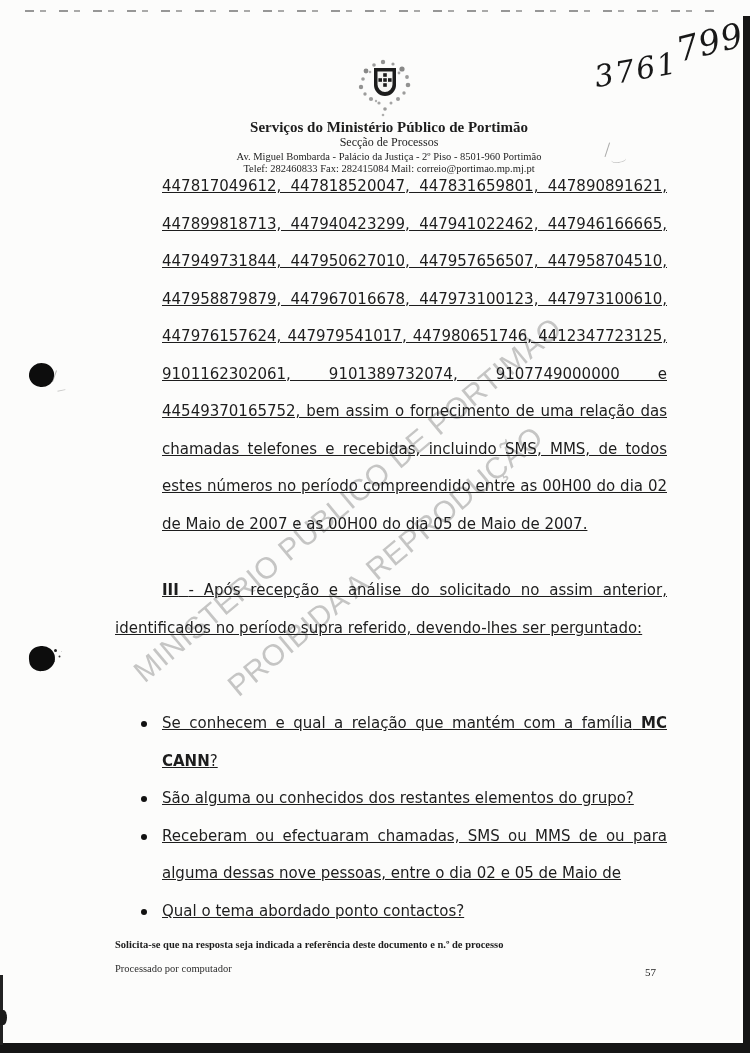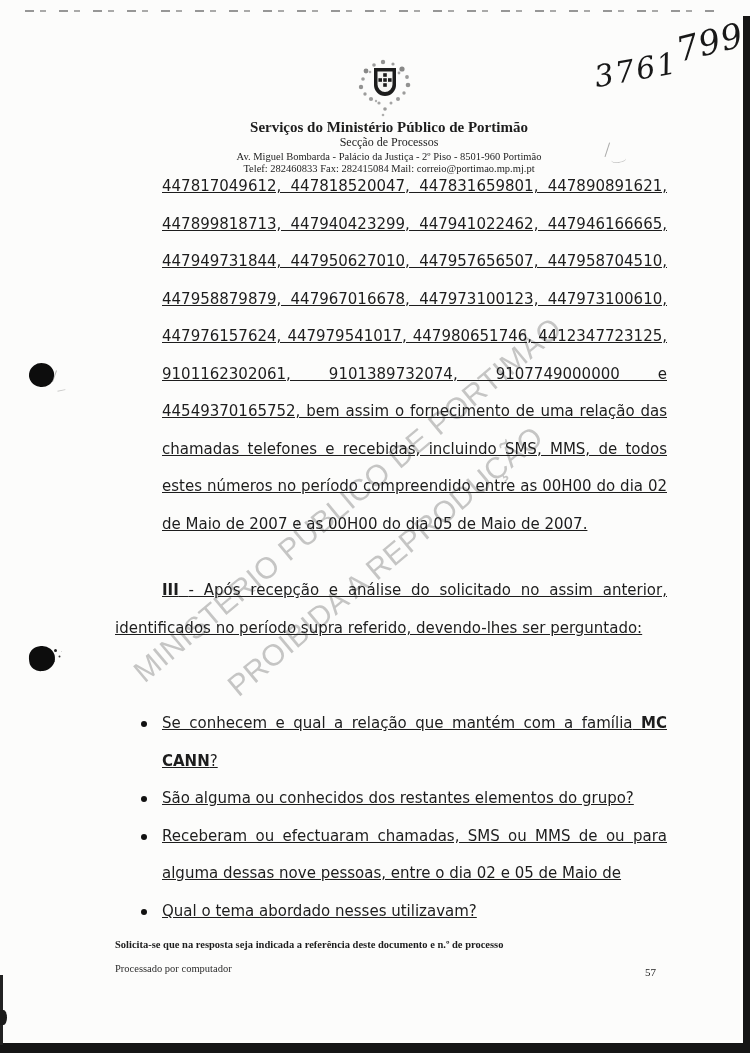--- a/index.html
+++ b/index.html
@@ -159,21 +159,21 @@
       <span class="dot"></span>
       <div class="ln">São alguma ou conhecidos dos restantes elementos do grupo?</div>
     </div>
     <div class="bullet">
       <span class="dot"></span>
       <div class="ln j">Receberam ou efectuaram chamadas, SMS ou MMS de ou para</div>
       <div class="ln">alguma dessas nove pessoas, entre o dia 02 e 05 de Maio de 2007?</div>
     </div>
     <div class="bullet">
       <span class="dot"></span>
-      <div class="ln">Qual o tema abordado nesses utilizavam?</div>
+      <div class="ln">Qual o tema abordado ponto contactos?</div>
     </div>
   </div>
 
   <div class="f-note">Solicita-se que na resposta seja indicada a referência deste documento e n.º de processo</div>
   <div class="f-proc">Processado por computador</div>
   <div class="f-page">57</div>
 
   <div class="hole hole-1"></div>
   <div class="hole-smudge-1"></div>
   <div class="hole-smudge-1b"></div>

